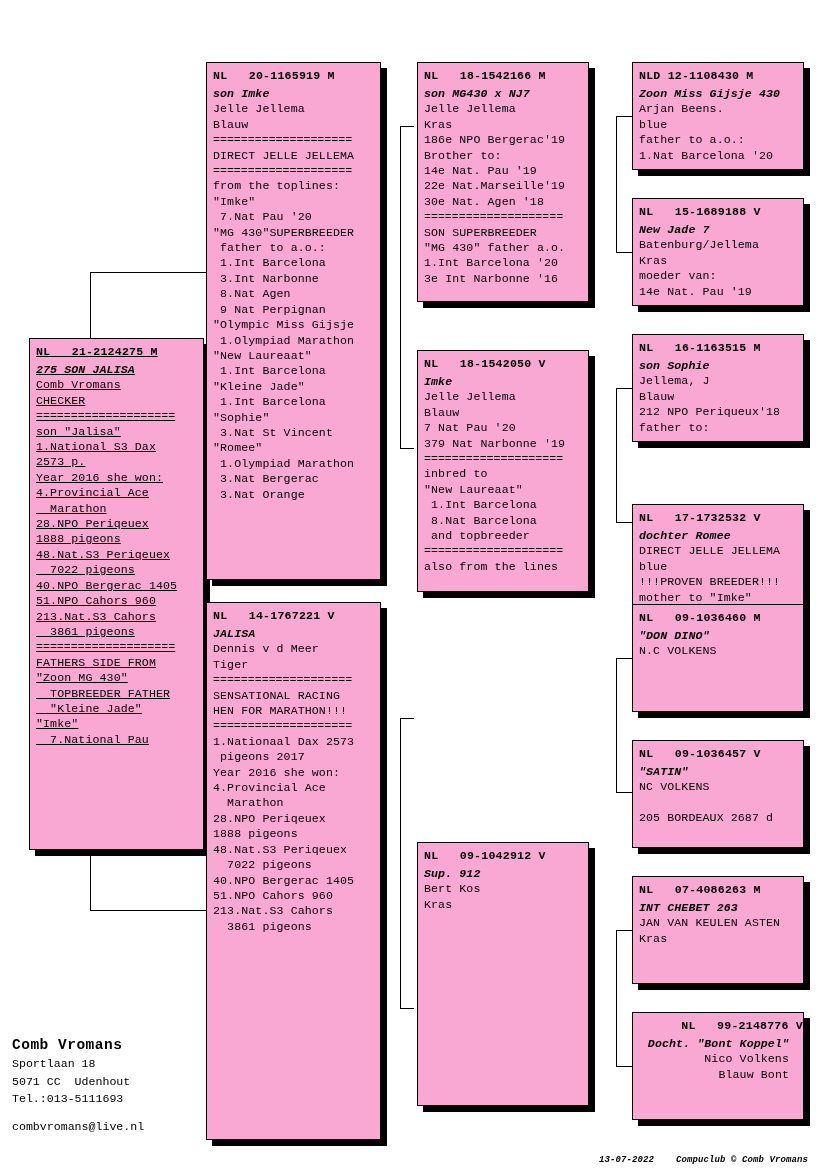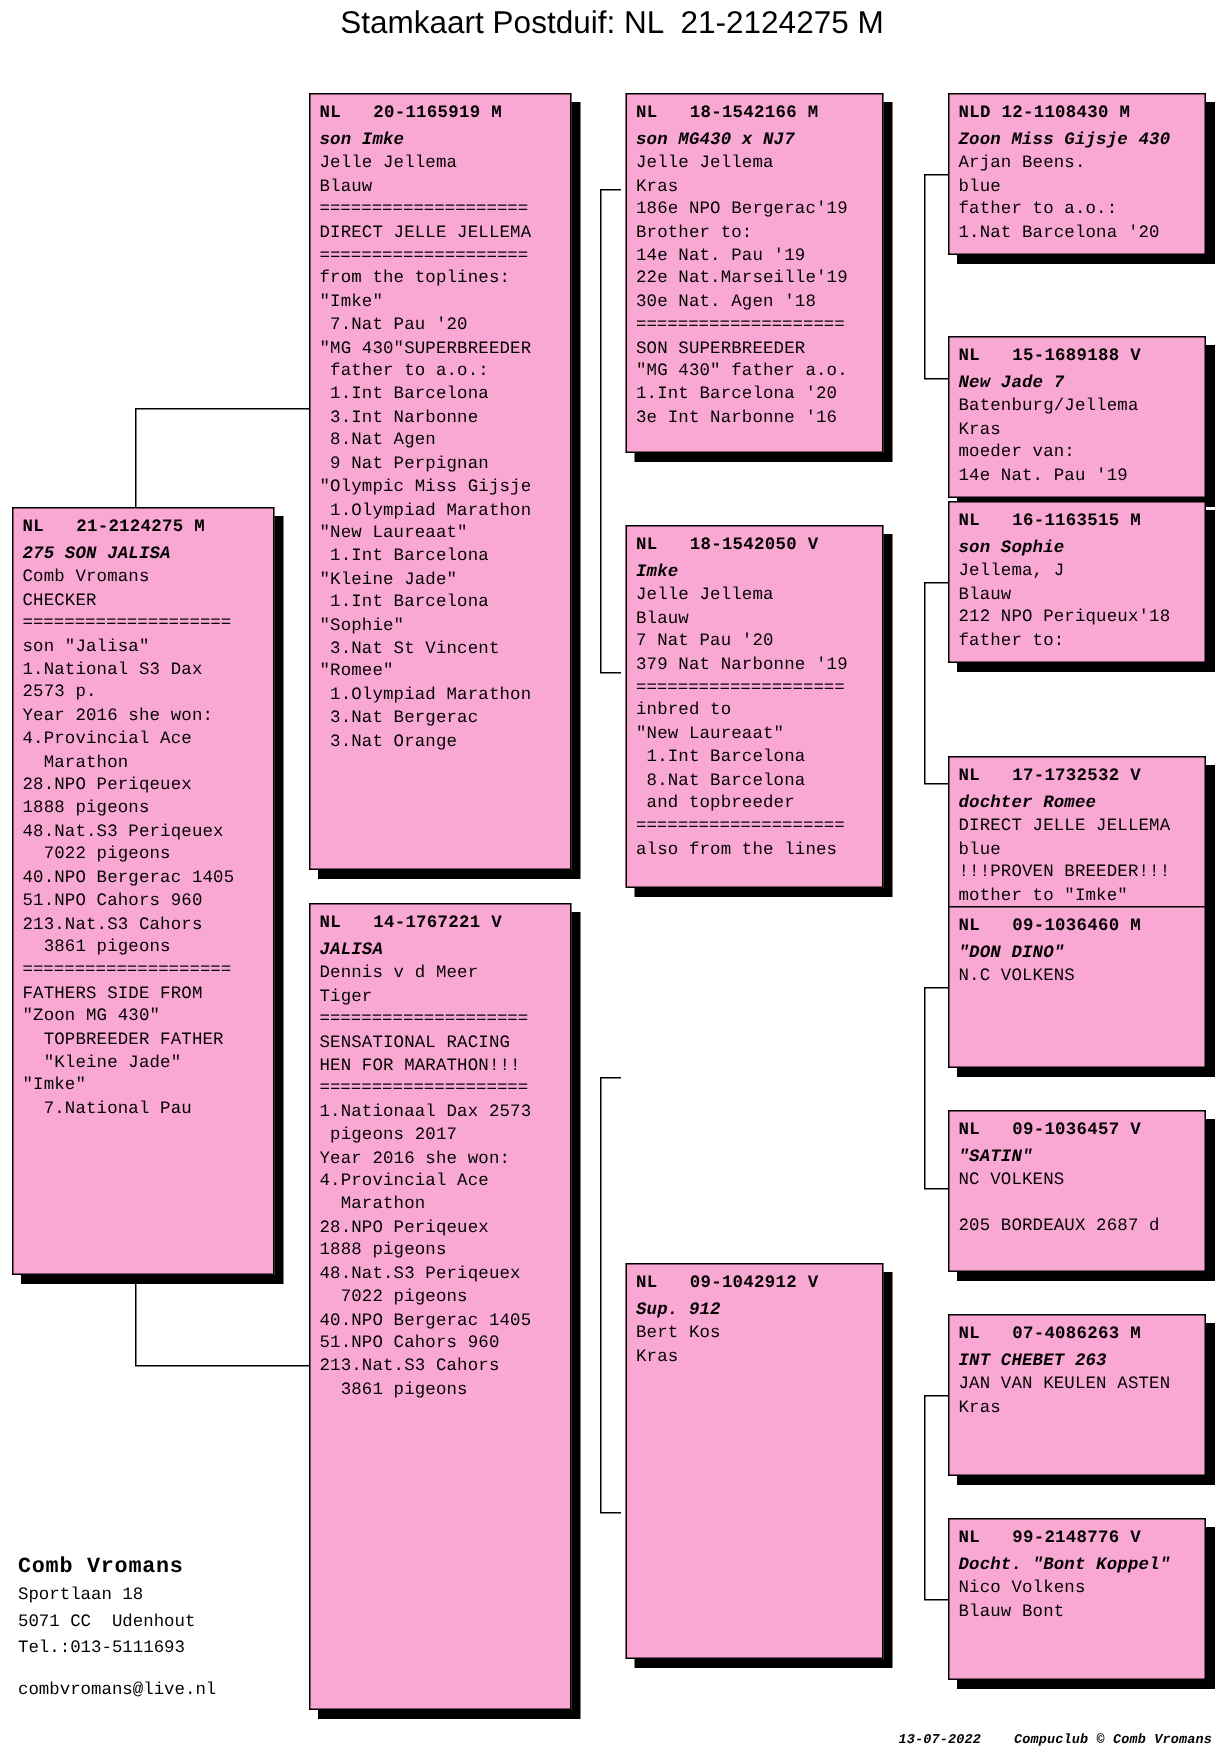--- a/index.html
+++ b/index.html
@@ -75,21 +75,20 @@
     font-size:9px;line-height:12px;white-space:pre;
     font-style:italic;font-weight:bold;
     letter-spacing:0.1px;
   }
 </style>
 </head>
 <body>
 
 <div id="page">
 
-  <div class="doc-title">Stamkaart Postduif: NL  21-2124275 M</div>
 
   <div class="conn v" style="left:90px;top:272px;height:638px;"></div>
   <div class="conn h" style="left:90px;top:272px;width:116px;"></div>
   <div class="conn h" style="left:90px;top:910px;width:116px;"></div>
 
   <div class="conn v" style="left:400px;top:126px;height:322px;"></div>
   <div class="conn h" style="left:400px;top:126px;width:14px;"></div>
   <div class="conn h" style="left:400px;top:448px;width:14px;"></div>
 
   <div class="conn v" style="left:400px;top:718px;height:290px;"></div>
@@ -105,21 +104,21 @@
   <div class="conn h" style="left:616px;top:522px;width:16px;"></div>
 
   <div class="conn v" style="left:616px;top:658px;height:134px;"></div>
   <div class="conn h" style="left:616px;top:658px;width:16px;"></div>
   <div class="conn h" style="left:616px;top:792px;width:16px;"></div>
 
   <div class="conn v" style="left:616px;top:930px;height:136px;"></div>
   <div class="conn h" style="left:616px;top:930px;width:16px;"></div>
   <div class="conn h" style="left:616px;top:1066px;width:16px;"></div>
 
-  <div class="pbox" style="left:8px;top:338px;width:175px;height:512px;">
+  <div class="pbox" style="left:29px;top:338px;width:175px;height:512px;text-decoration:underline;">
     <span class="ring">NL   21-2124275 M</span>
     <span class="lines">
         <span class="ln it">275 SON JALISA</span>
         <span class="ln">Comb Vromans</span>
         <span class="ln">CHECKER</span>
         <span class="ln sep">====================</span>
         <span class="ln">son "Jalisa"</span>
         <span class="ln">1.National S3 Dax</span>
         <span class="ln">2573 p.</span>
         <span class="ln">Year 2016 she won:</span>
@@ -254,21 +253,21 @@
     <span class="ring">NLD 12-1108430 M</span>
     <span class="lines">
         <span class="ln it">Zoon Miss Gijsje 430</span>
         <span class="ln">Arjan Beens.</span>
         <span class="ln">blue</span>
         <span class="ln">father to a.o.:</span>
         <span class="ln">1.Nat Barcelona '20</span>
       </span>
   </div>
 
-  <div class="pbox" style="left:632px;top:198px;width:172px;height:108px;margin-top:26px;">
+  <div class="pbox" style="left:632px;top:198px;width:172px;height:108px;">
     <span class="ring">NL   15-1689188 V</span>
     <span class="lines">
         <span class="ln it">New Jade 7</span>
         <span class="ln">Batenburg/Jellema</span>
         <span class="ln">Kras</span>
         <span class="ln">moeder van:</span>
         <span class="ln">14e Nat. Pau '19</span>
       </span>
   </div>
 
@@ -314,21 +313,21 @@
 
   <div class="pbox" style="left:632px;top:876px;width:172px;height:108px;">
     <span class="ring">NL   07-4086263 M</span>
     <span class="lines">
         <span class="ln it">INT CHEBET 263</span>
         <span class="ln">JAN VAN KEULEN ASTEN</span>
         <span class="ln">Kras</span>
       </span>
   </div>
 
-  <div class="pbox" style="left:632px;top:1012px;width:172px;height:108px;">
+  <div class="pbox" style="left:632px;top:1012px;width:172px;height:108px;text-align:right;">
     <span class="ring">NL   99-2148776 V</span>
     <span class="lines">
         <span class="ln it">Docht. "Bont Koppel"</span>
         <span class="ln">Nico Volkens</span>
         <span class="ln">Blauw Bont</span>
       </span>
   </div>
 
   <div class="owner" style="left:12px;top:1035px;width:190px;">
     <div class="oname">Comb Vromans</div>

